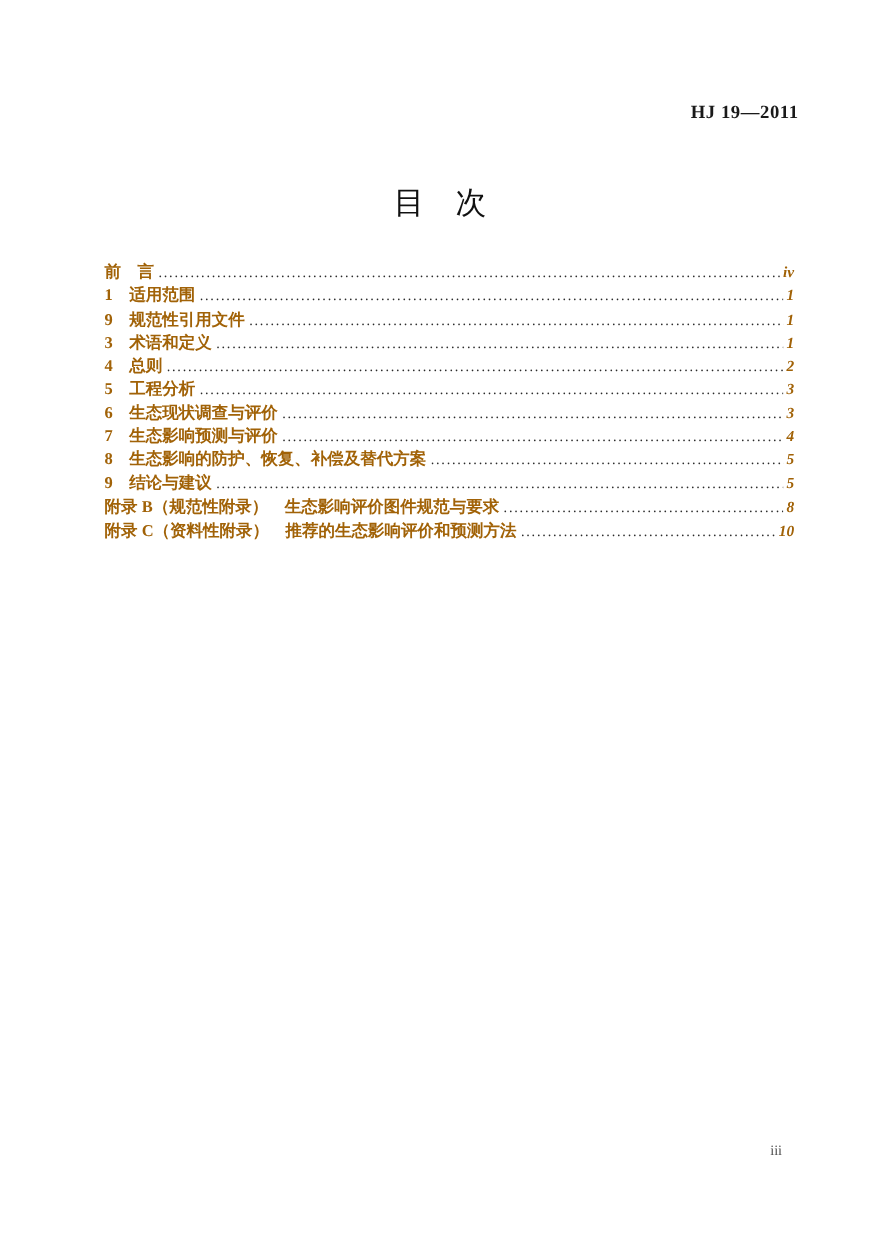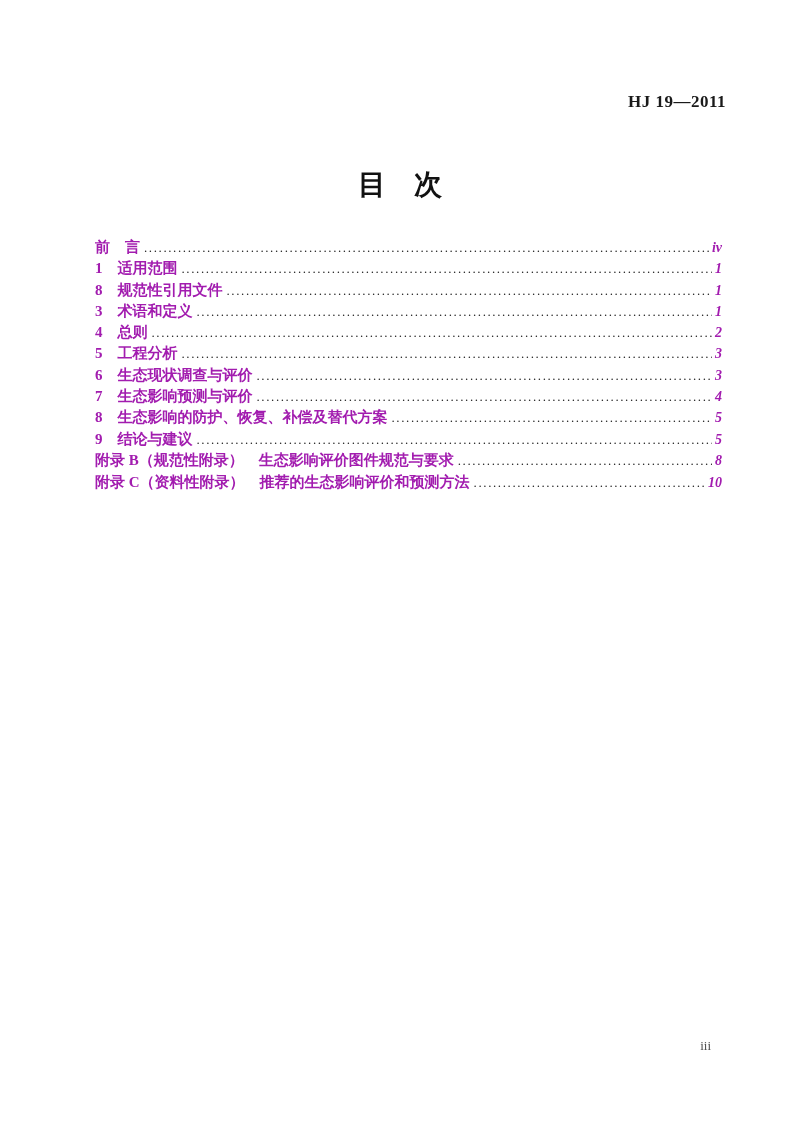--- a/index.html
+++ b/index.html
@@ -24,36 +24,36 @@
     color: #1a1a1a;
   }
   .page-title {
     position: absolute;
     top: 166px;
     left: 0;
     width: 100%;
     text-align: center;
     font-family: "Liberation Sans", "DejaVu Sans", sans-serif;
     font-size: 28px;
-    font-weight: bold;
+    font-weight: normal;
     color: #111111;
   }
   .toc {
     position: absolute;
     top: 238px;
     left: 95px;
     right: 78px;
   }
   .toc-row {
     display: flex;
     align-items: baseline;
     height: 21.3px;
     font-size: 15px;
     font-weight: bold;
-    color: #a21caf;
+    color: #a16207;
   }
   .toc-row.group-appendix { height: 22.3px; }
   .toc-label { white-space: pre; flex: 0 0 auto; }
   .toc-leader {
     flex: 1 1 auto;
     overflow: hidden;
     white-space: nowrap;
     margin: 0 3px 0 4px;
     font-weight: normal;
   }
@@ -94,21 +94,21 @@
         <span class="toc-page">iv</span>
       </div>
 
       <div class="toc-row group-section">
         <span class="toc-label">1　适用范围</span>
         <span class="toc-leader"></span>
         <span class="toc-page">1</span>
       </div>
 
       <div class="toc-row group-section">
-        <span class="toc-label">8　规范性引用文件</span>
+        <span class="toc-label">9　规范性引用文件</span>
         <span class="toc-leader"></span>
         <span class="toc-page">1</span>
       </div>
 
       <div class="toc-row group-section">
         <span class="toc-label">3　术语和定义</span>
         <span class="toc-leader"></span>
         <span class="toc-page">1</span>
       </div>
 

